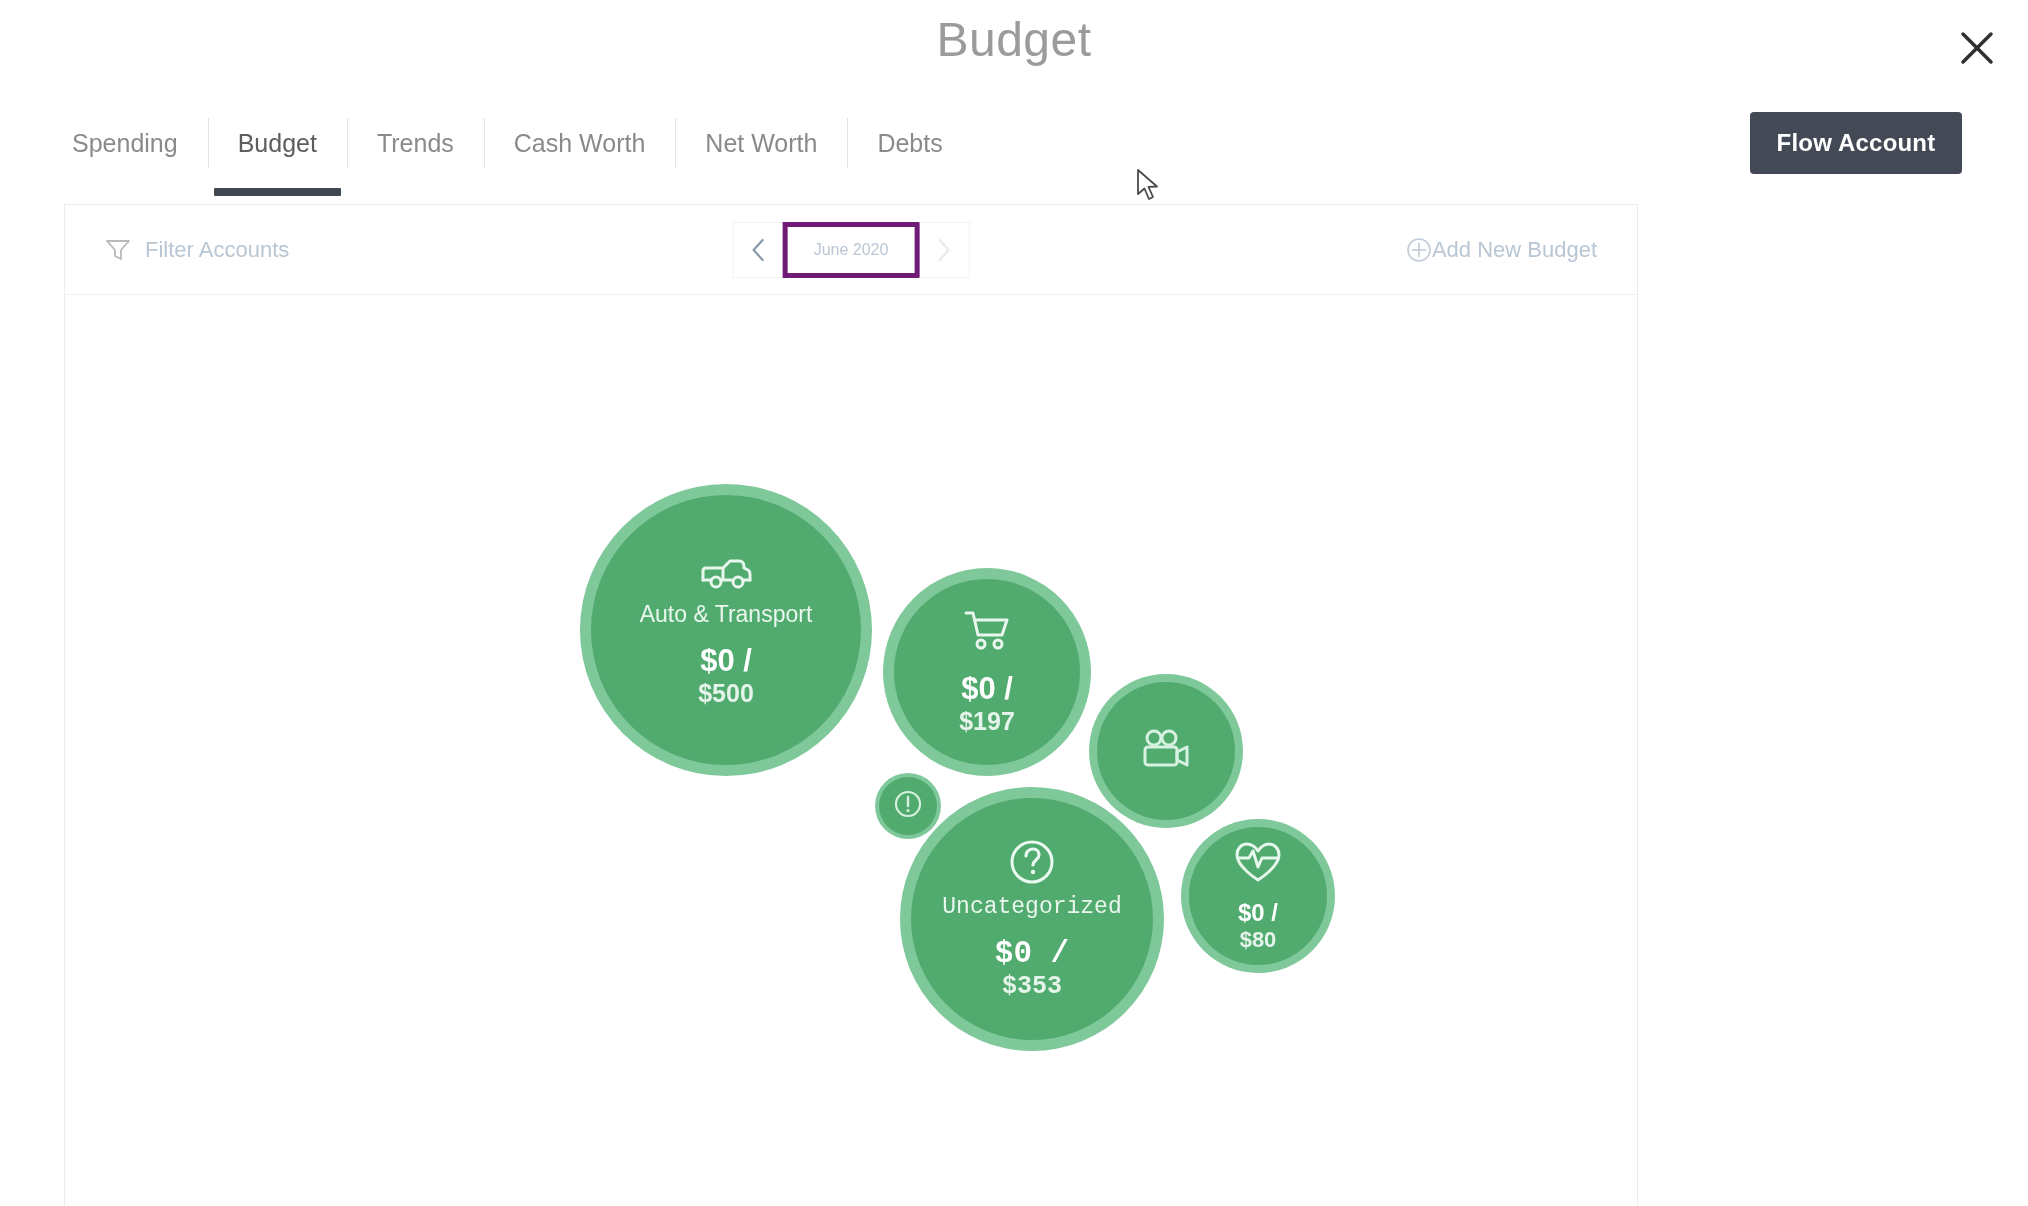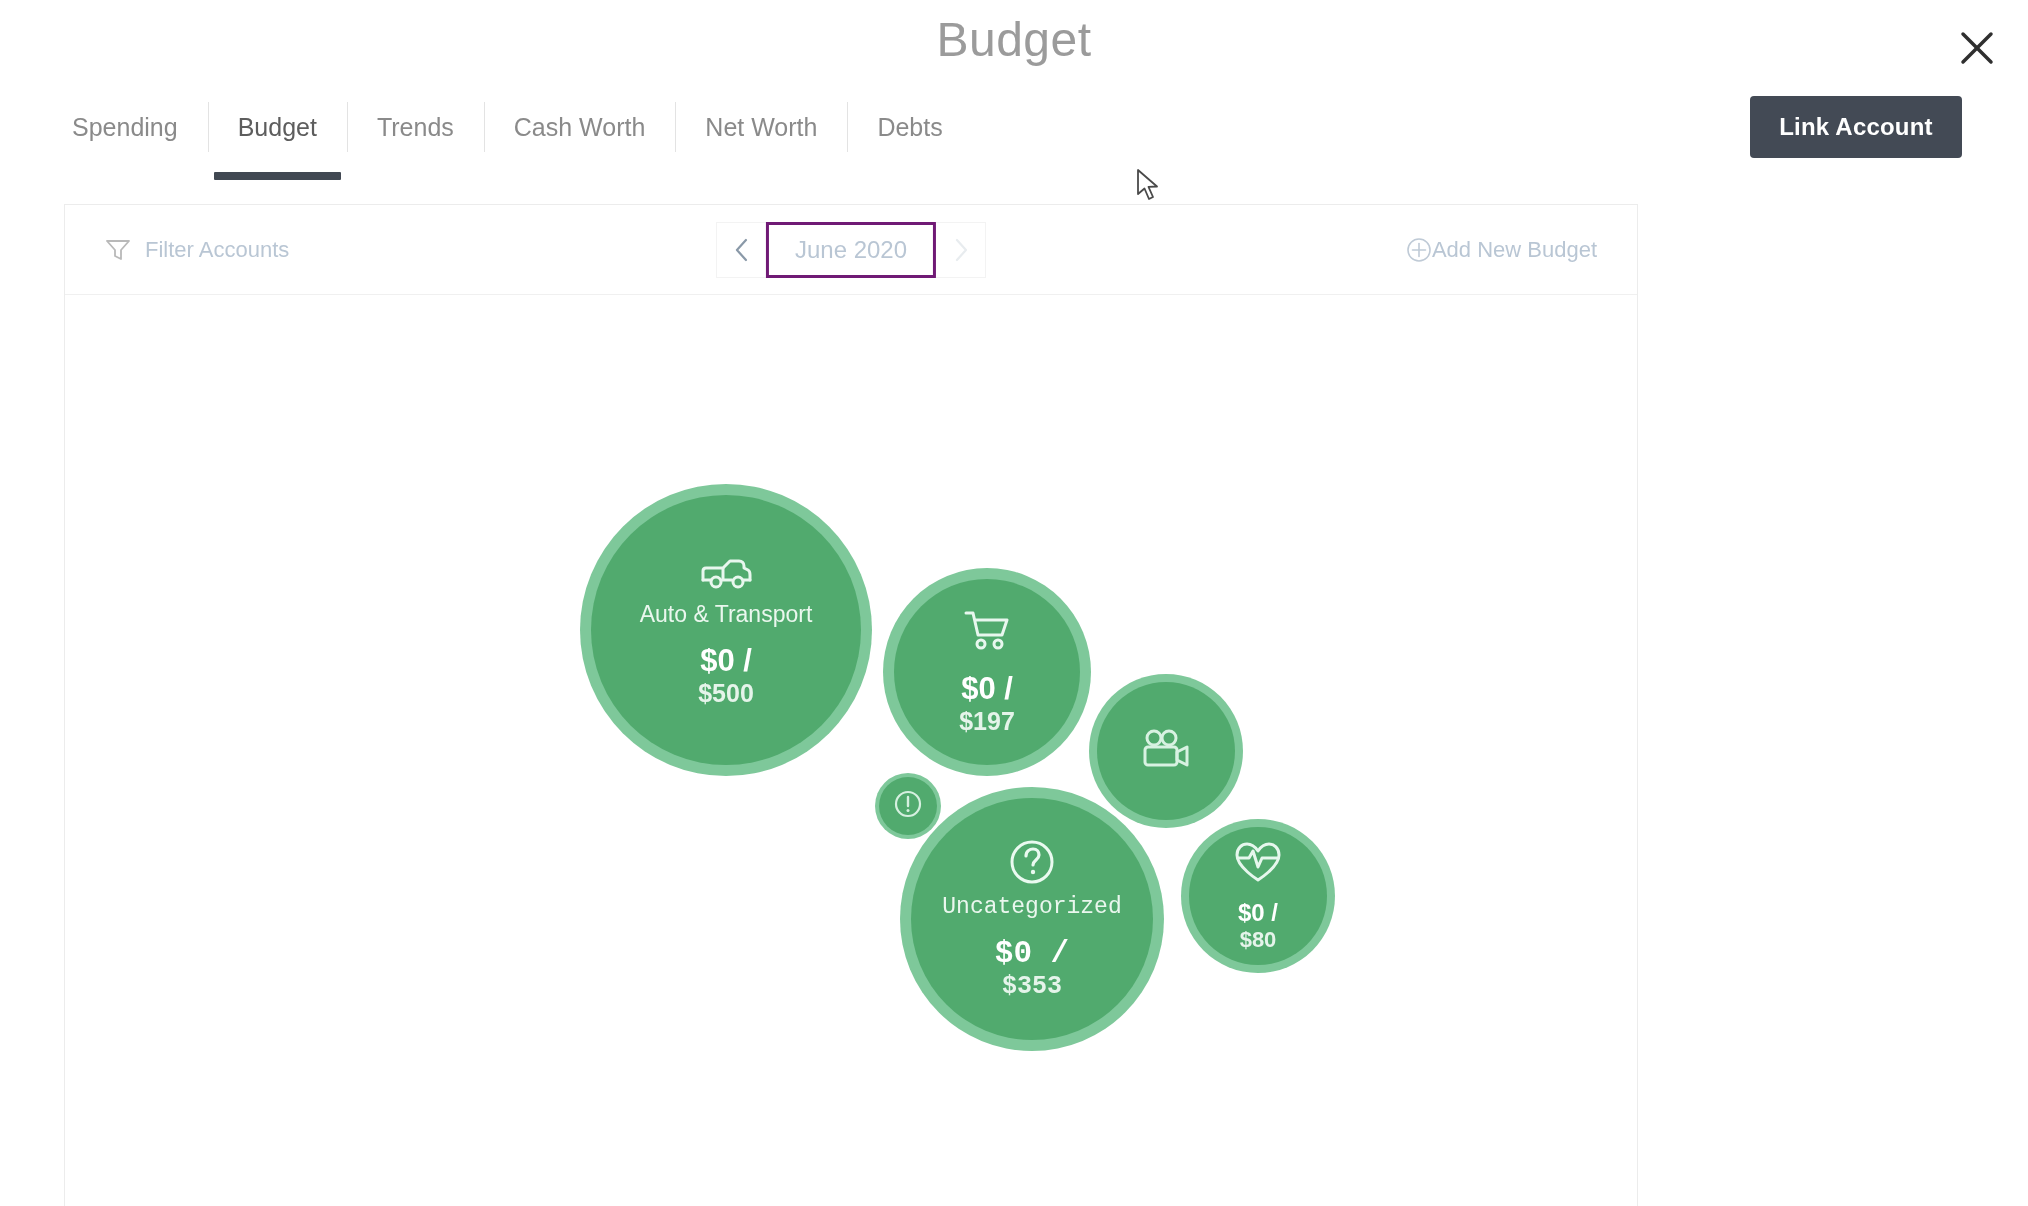--- a/index.html
+++ b/index.html
@@ -42,21 +42,21 @@
     display: flex;
     align-items: center;
     justify-content: center;
     cursor: pointer;
   }
   .close-btn svg { display: block; }
 
   
   .tabbar {
     position: absolute;
-    top: 96px;
+    top: 112px;
     left: 66px;
     width: 1896px;
     height: 88px;
     display: flex;
     align-items: flex-end;
   }
 
   .tabs {
     display: flex;
     align-items: stretch;
@@ -168,23 +168,23 @@
     cursor: pointer;
     border: 1px solid #f3f3f3;
   }
   .date-nav-btn.right { border-left: none; }
   .date-nav-btn.left  { border-right: none; }
   .date-nav-label {
     display: flex;
     align-items: center;
     justify-content: center;
     padding: 0 26px;
-    font-size: 24px;
+    font-size: 16px;
     color: #b9c6d4;
-    border: 3px solid #701a75;
+    border: 5px solid #701a75;
     white-space: nowrap;
   }
 
   .add-budget {
     position: absolute;
     right: 40px;
     top: 50%;
     transform: translateY(-50%);
     display: flex;
     align-items: center;
@@ -283,21 +283,21 @@
 
   <div class="tabbar">
     <div class="tabs" id="tabs-container">
         <div class="tab">Spending</div>
         <div class="tab active">Budget</div>
         <div class="tab">Trends</div>
         <div class="tab">Cash Worth</div>
         <div class="tab">Net Worth</div>
         <div class="tab">Debts</div>
       </div>
-    <button class="link-account-btn">Link Account</button>
+    <button class="link-account-btn">Flow Account</button>
   </div>
 
   <div class="card">
 
     <div class="card-toolbar">
 
       <div class="filter-accounts">
         <svg width="26" height="24" viewBox="0 0 26 24">
           <path d="M2 3 H24 L16 12 V21 L10 18 V12 Z" fill="none" stroke="#b9b9b9" stroke-width="1.8" stroke-linejoin="round"></path>
         </svg>

